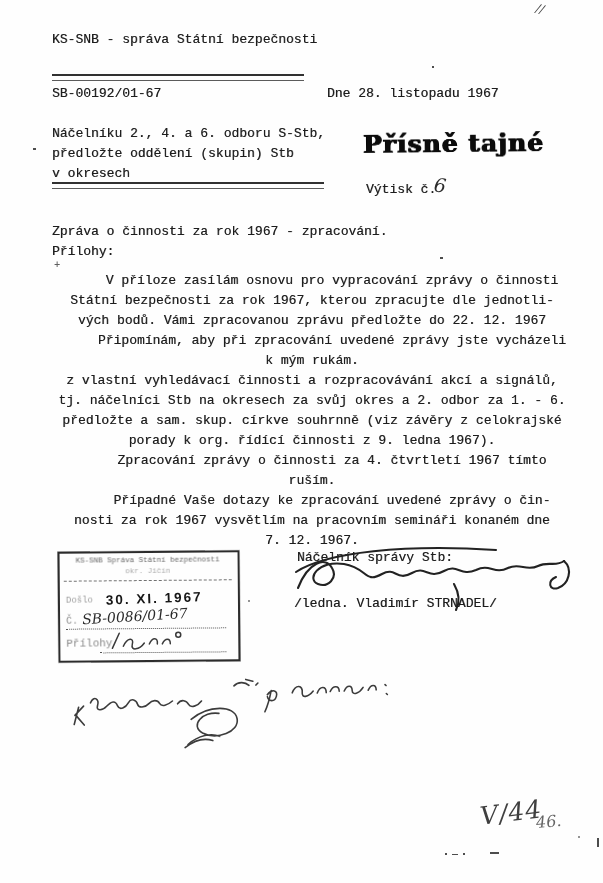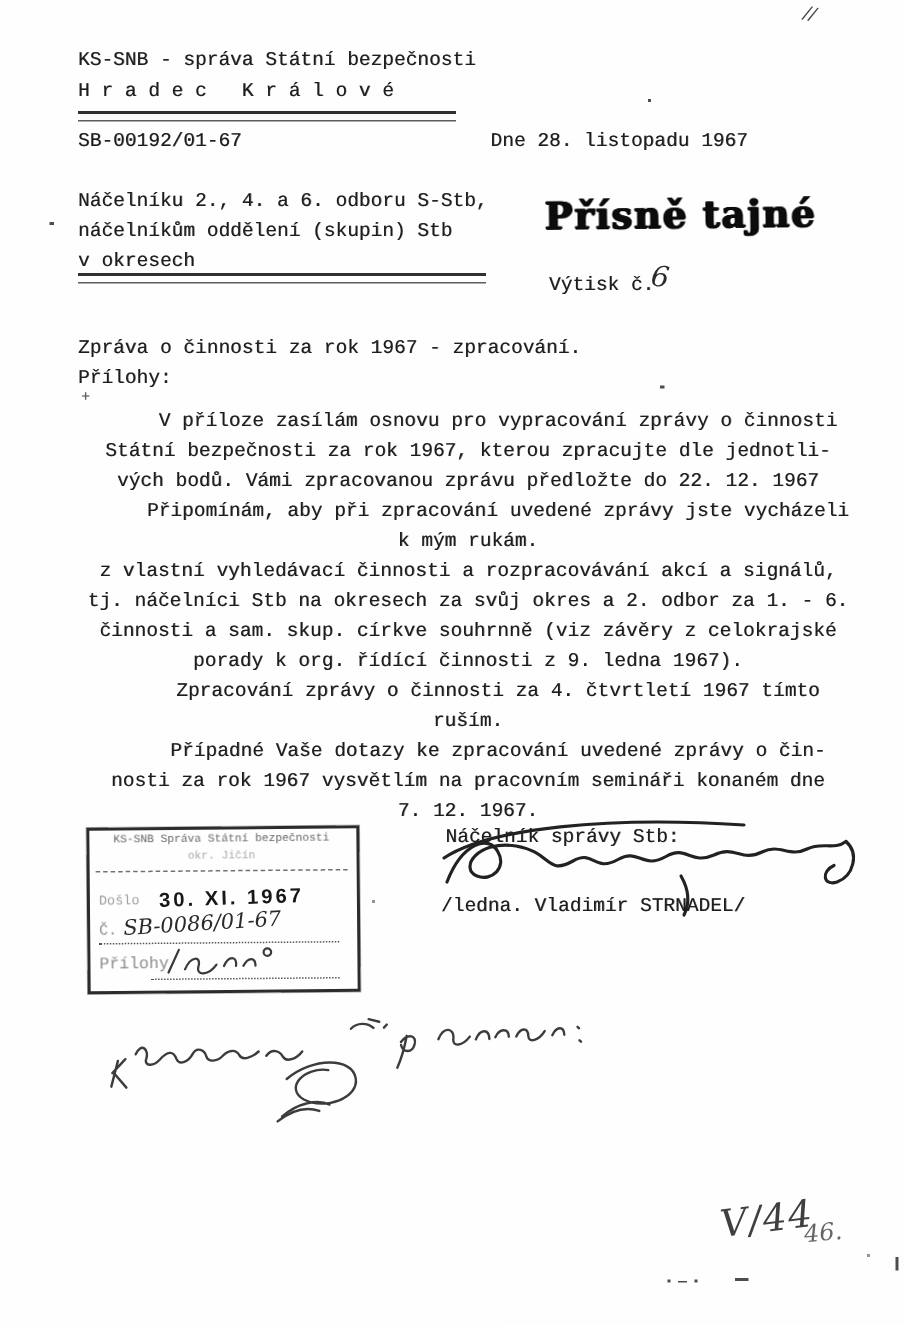--- a/index.html
+++ b/index.html
@@ -40,47 +40,46 @@
   .speck{position:absolute;background:#4d4d4d;}
   .pencil{position:absolute;font-family:"DejaVu Serif","Liberation Serif",serif;
     font-style:italic;color:#3f3f3f;}
 </style>
 </head>
 <body>
 
 <div class="page">
 
   <div class="t" style="left:52px;top:30px">KS-SNB - správa Státní bezpečnosti</div>
-  <div class="t" style="left:52px;top:51px">H r a d e c   K r á l o v é</div>
   <div class="rule" style="left:52px;top:74px;width:252px"></div>
   <div class="t" style="left:52px;top:84px">SB-00192/01-67</div>
   <div class="t" style="left:327px;top:84px">Dne 28. listopadu 1967</div>
 
   <div class="t" style="left:52px;top:124px">Náčelníku 2., 4. a 6. odboru S-Stb,</div>
-  <div class="t" style="left:52px;top:144px">náčelníkům oddělení (skupin) Stb</div>
+  <div class="t" style="left:52px;top:144px">předložte oddělení (skupin) Stb</div>
   <div class="t" style="left:52px;top:164px">v okresech</div>
   <div class="rule" style="left:52px;top:182px;width:272px"></div>
 
   <div class="secret">Přísně tajné</div>
   <div class="t" style="left:366px;top:180px">Výtisk č.</div>
   <div class="hand" style="position:absolute;left:434px;top:174px;font-size:19px;transform:rotate(7deg)">6</div>
 
   <div class="t" style="left:52px;top:222px">Zpráva o činnosti za rok 1967 - zpracování.</div>
   <div class="t" style="left:52px;top:242px;text-decoration-thickness:1.5px">Přílohy:</div>
   <div class="t" style="left:54px;top:256px;font-size:10px;opacity:.7">+</div>
 
   <div class="bodyblock">
     <div class="body-line indent">V příloze zasílám osnovu pro vypracování zprávy o činnosti</div>
     <div class="body-line">Státní bezpečnosti za rok 1967, kterou zpracujte dle jednotli-</div>
     <div class="body-line">vých bodů. Vámi zpracovanou zprávu předložte do 22. 12. 1967</div>
     <div class="body-line indent">Připomínám, aby při zpracování uvedené zprávy jste vycházeli</div>
     <div class="body-line">k mým rukám.</div>
     <div class="body-line">z vlastní vyhledávací činnosti a rozpracovávání akcí a signálů,</div>
     <div class="body-line">tj. náčelníci Stb na okresech za svůj okres a 2. odbor za 1. - 6.</div>
-    <div class="body-line">činnosti a sam. skup. církve souhrnně (viz závěry z celokrajské</div>
+    <div class="body-line">předložte a sam. skup. církve souhrnně (viz závěry z celokrajské</div>
     <div class="body-line">porady k org. řídící činnosti z 9. ledna 1967).</div>
     <div class="body-line indent">Zpracování zprávy o činnosti za 4. čtvrtletí 1967 tímto</div>
     <div class="body-line">ruším.</div>
     <div class="body-line indent">Případné Vaše dotazy ke zpracování uvedené zprávy o čin-</div>
     <div class="body-line">nosti za rok 1967 vysvětlím na pracovním semináři konaném dne</div>
     <div class="body-line">7. 12. 1967.</div>
   </div>
 
   <div class="stampbox">
     <div class="faint" style="left:4px;top:3px;width:168px;text-align:center;font-size:7.5px;white-space:nowrap;opacity:.8">KS-SNB Správa Státní bezpečnosti</div>

